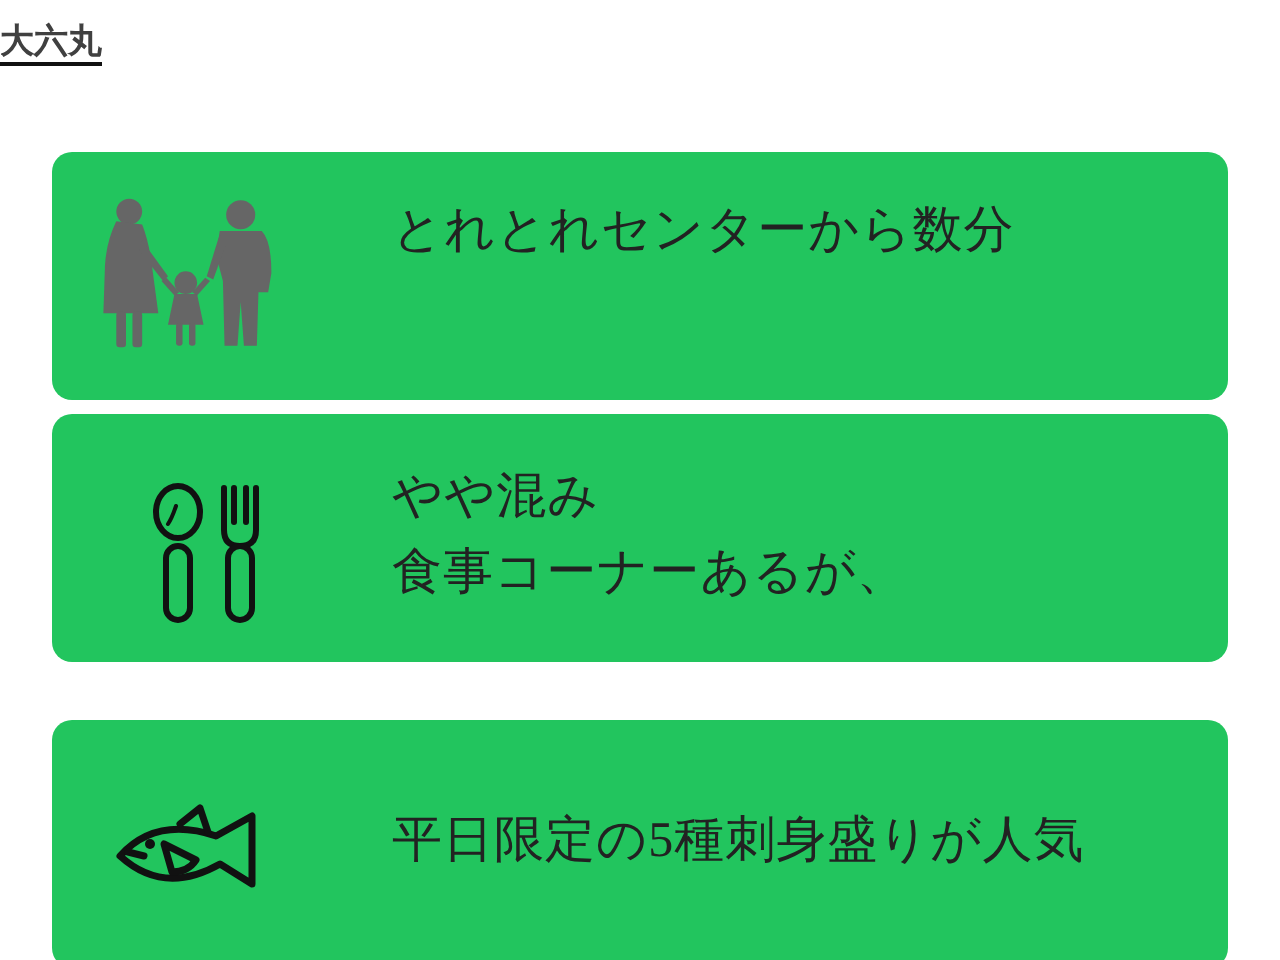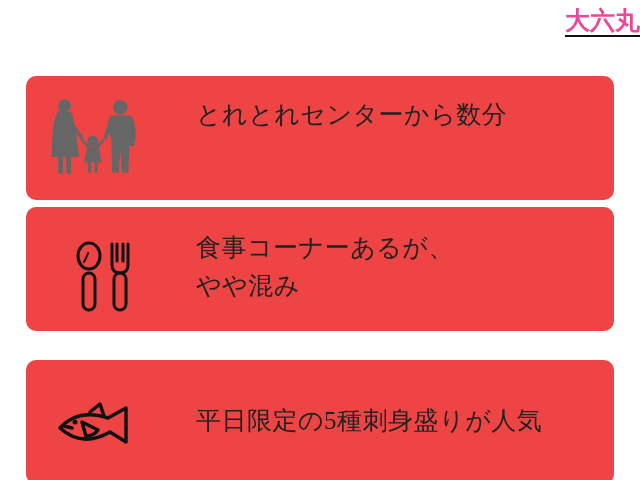--- a/index.html
+++ b/index.html
@@ -1,27 +1,27 @@
 <!DOCTYPE html>
 <html><head>
 <meta charset="utf-8">
 <style>
   html, body { margin: 0; padding: 0; }
   body {
     width: 640px; height: 480px; background: #ffffff; position: relative; overflow: hidden;
     font-family: "DejaVu Sans", "Liberation Sans", sans-serif; color: #222;
   }
   .title {
-    position: absolute; left: 0; right: 0; top: 6px; text-align: right;
-    font-size: 25px; font-weight: bold; color: #ec4899;
+    position: absolute; left: 0; right: 0; top: 6px; text-align: left;
+    font-size: 17px; font-weight: bold; color: #404040;
   }
   .title span { border-bottom: 2px solid #111; padding-bottom: 0px; line-height: 30px; }
   .card {
     position: absolute; left: 26px; width: 588px; height: 124px;
-    background: #ef4444; border-radius: 10px;
+    background: #22c55e; border-radius: 10px;
   }
   .card .icon { position: absolute; left: 16px; top: 10px; width: 105px; height: 105px; }
   .card .text {
     position: absolute; left: 170px; font-size: 25px; line-height: 38px; color: #222;
     letter-spacing: 0.5px;
   }
 </style>
 </head>
 <body>
 
@@ -68,22 +68,22 @@
         <rect x="41" y="56" width="12" height="37" rx="6"></rect>
 
         <path d="M70 27 L70 48 Q70 56 78 56 Q86 56 86 48 L86 27"></path>
         <path d="M75 27 L75 44"></path>
         <path d="M81 27 L81 44"></path>
         <rect x="72" y="56" width="12" height="37" rx="6"></rect>
       </g>
     </svg>
   </div>
   <div class="text" style="top:22px;">
+    <div>やや混み</div>
     <div>食事コーナーあるが、</div>
-    <div>やや混み</div>
   </div>
 </div>
 
 <div class="card" style="top:360px;font-family:Liberation Serif, serif;">
   <div class="icon">
     <svg width="105" height="105" viewBox="0 0 105 105">
       <g fill="none" stroke="#111" stroke-width="3.5" stroke-linejoin="round" stroke-linecap="round">
         <path d="M18 58 Q36 38 66 48 L84 38 L84 72 L68 62 Q40 78 18 58 Z"></path>
         <path d="M48 42 L58 34 L62 46"></path>
         <path d="M40 52 L44 66 Q52 66 56 60 Z"></path>

